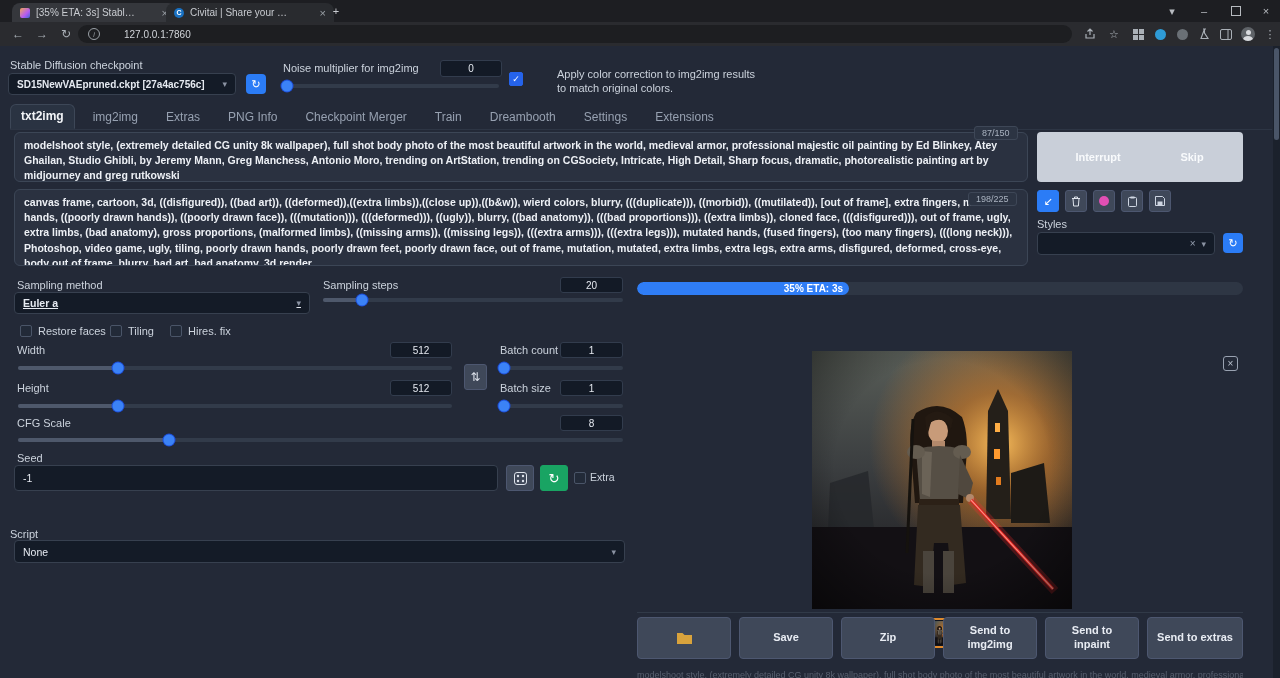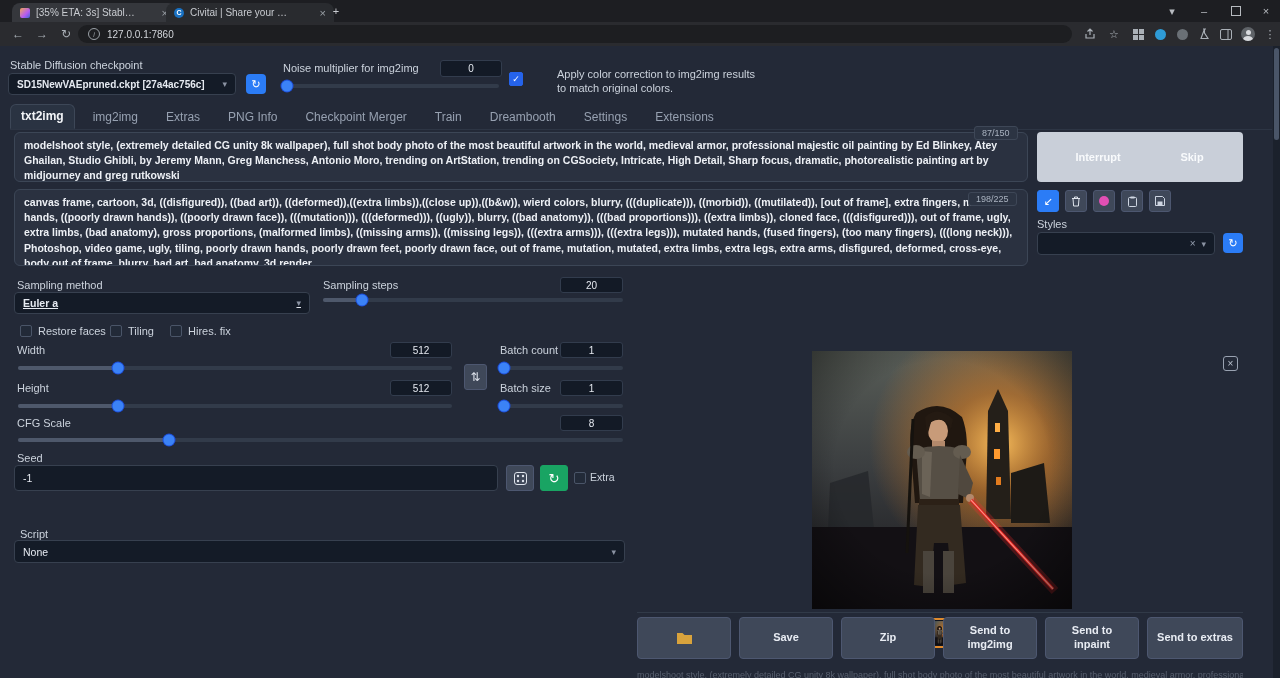--- a/index.html
+++ b/index.html
@@ -10,21 +10,21 @@
   #tabstrip{position:absolute;left:0;top:0;width:1280px;height:22px;background:#1d1e22;}
   .btab{position:absolute;top:3px;height:19px;border-radius:8px 8px 0 0;display:flex;align-items:center;gap:6px;padding:0 8px;font-size:10px;color:#c9ccd1;white-space:nowrap;overflow:hidden;}
   .btab .tlabel{overflow:hidden;text-overflow:ellipsis;max-width:100px;}
   .btab .tclose{color:#9aa0a6;font-size:11px;margin-left:auto;}
   .fav1{width:10px;height:10px;border-radius:2px;background:linear-gradient(135deg,#f2a65a,#b65cf0 60%,#3e66d8);flex:0 0 auto;}
   .fav2{width:10px;height:10px;border-radius:50%;background:#1971c2;color:#fff;font-size:7px;font-weight:700;display:flex;align-items:center;justify-content:center;flex:0 0 auto;}
   .winctl{position:absolute;top:0;height:22px;width:28px;display:flex;align-items:center;justify-content:center;color:#b7bbc0;font-size:11px;}
   .maxbox{width:8px;height:8px;border:1px solid #b7bbc0;}
   #navbar{position:absolute;left:0;top:22px;width:1280px;height:24px;background:#2a2b2f;}
   .navicon{position:absolute;top:0;height:24px;width:20px;display:flex;align-items:center;justify-content:center;color:#aab0b7;font-size:12px;}
-  #urlpill{position:absolute;left:78px;top:3px;width:994px;height:18px;border-radius:9px;background:#1d1e21;display:flex;align-items:center;gap:7px;padding:0 10px;box-sizing:border-box;}
+  #urlpill{position:absolute;left:78px;top:3px;width:994px;height:18px;border-radius:9px;background:#1d1e21;display:flex;align-items:center;gap:24px;padding:0 10px;box-sizing:border-box;}
   .infoicon{width:10px;height:10px;border-radius:50%;border:1px solid #9aa0a6;color:#9aa0a6;font-size:7px;display:flex;align-items:center;justify-content:center;font-style:italic;flex:0 0 auto;}
   #urltext{color:#d2d5da;font-size:10px;}
   .ricon{position:absolute;top:4px;width:16px;height:16px;display:flex;align-items:center;justify-content:center;color:#aab0b7;font-size:11px;}
   .dot{width:11px;height:11px;border-radius:50%;}
   .avatarc{width:14px;height:14px;border-radius:50%;background:#5f6368;position:relative;overflow:hidden;}
   .avatarc:before{content:"";position:absolute;left:4.5px;top:2.5px;width:5px;height:5px;border-radius:50%;background:#d8dade;}
   .avatarc:after{content:"";position:absolute;left:2px;top:8.5px;width:10px;height:7px;border-radius:50%;background:#d8dade;}
   
   #app{position:absolute;left:0;top:46px;width:1280px;height:632px;background:#232937;}
   .label{position:absolute;color:#cbd2dc;font-size:11px;white-space:nowrap;}
@@ -263,26 +263,31 @@
           <circle cx="9" cy="4" r="1.2" fill="#dfe4ec"></circle>
           <circle cx="4" cy="9" r="1.2" fill="#dfe4ec"></circle>
           <circle cx="9" cy="9" r="1.2" fill="#dfe4ec"></circle>
         </svg>
     </div>
     <div class="minibtn" style="left:540px;top:419px;width:28px;height:26px;background:#19a463;border-color:#19a463;color:#fff;font-size:13px;">↻</div>
     <span class="cb" style="left:574px;top:426px;"></span>
     <span class="label" style="left:590px;top:425px;font-size:10.5px;">Extra</span>
 
 
-    <span class="label" style="left:20px;top:482px;text-align:right;">Script</span>
+    <span class="label" style="left:10px;top:482px;text-align:right;">Script</span>
     <div class="dropdown" style="left:14px;top:494px;width:611px;height:23px;">
       <span>None</span>
       <span class="caret">▾</span>
     </div>
 
+    <div id="progressbar">
+      <div id="progressfill" style="width: 35%;">
+        <span id="progresstext">35% ETA: 3s</span>
+      </div>
+    </div>
 
     <div id="gallery">
       <svg id="genimage" viewBox="0 0 260 258" preserveAspectRatio="none">
           <use href="#genimg" width="260" height="258"></use>
         </svg>
       <div id="imgclose">×</div>
     </div>
 
     <div id="thumbstrip">
       <div id="thumb">

